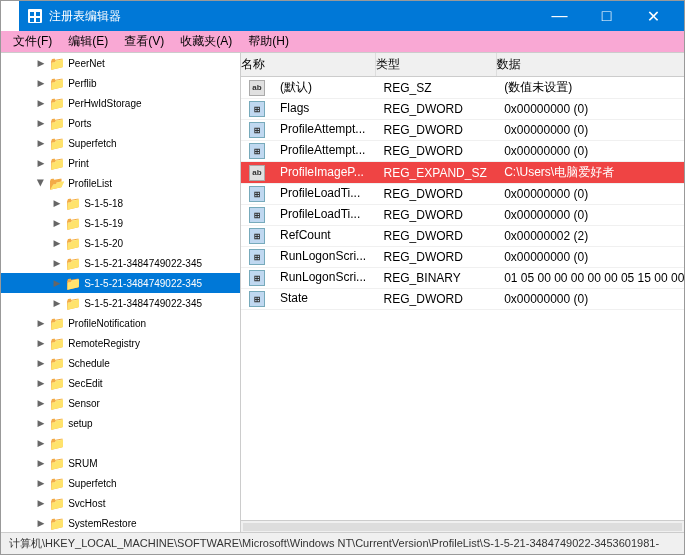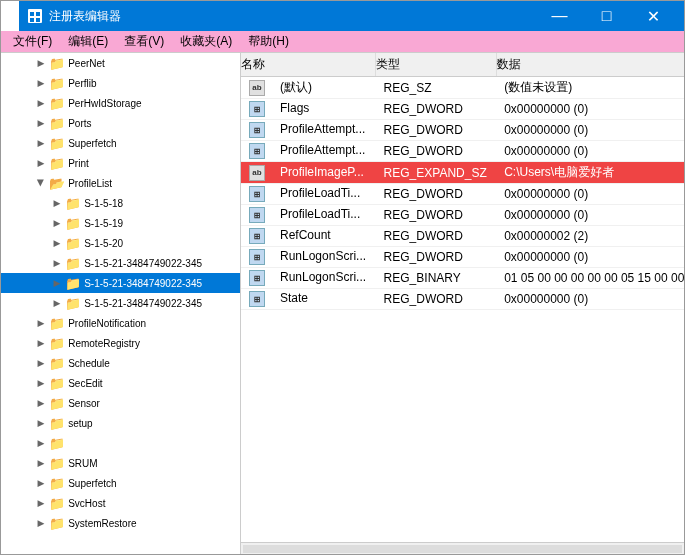--- a/index.html
+++ b/index.html
@@ -356,13 +356,16 @@
             </tbody>
         </table>
       </div>
 
       <div style="height:12px; background:#f0f0f0; border-top:1px solid #ccc; display:flex; align-items:center;">
         <div style="flex:1; height:8px; margin:0 2px; background:#ddd;"></div>
       </div>
     </div>
   </div>
 
+  <div class="status-bar">
+    <span>计算机\HKEY_LOCAL_MACHINE\SOFTWARE\Microsoft\Windows NT\CurrentVersion\ProfileList\S-1-5-21-3484749022-3453601981-</span>
+  </div>
 </div>
 
 </body></html>

